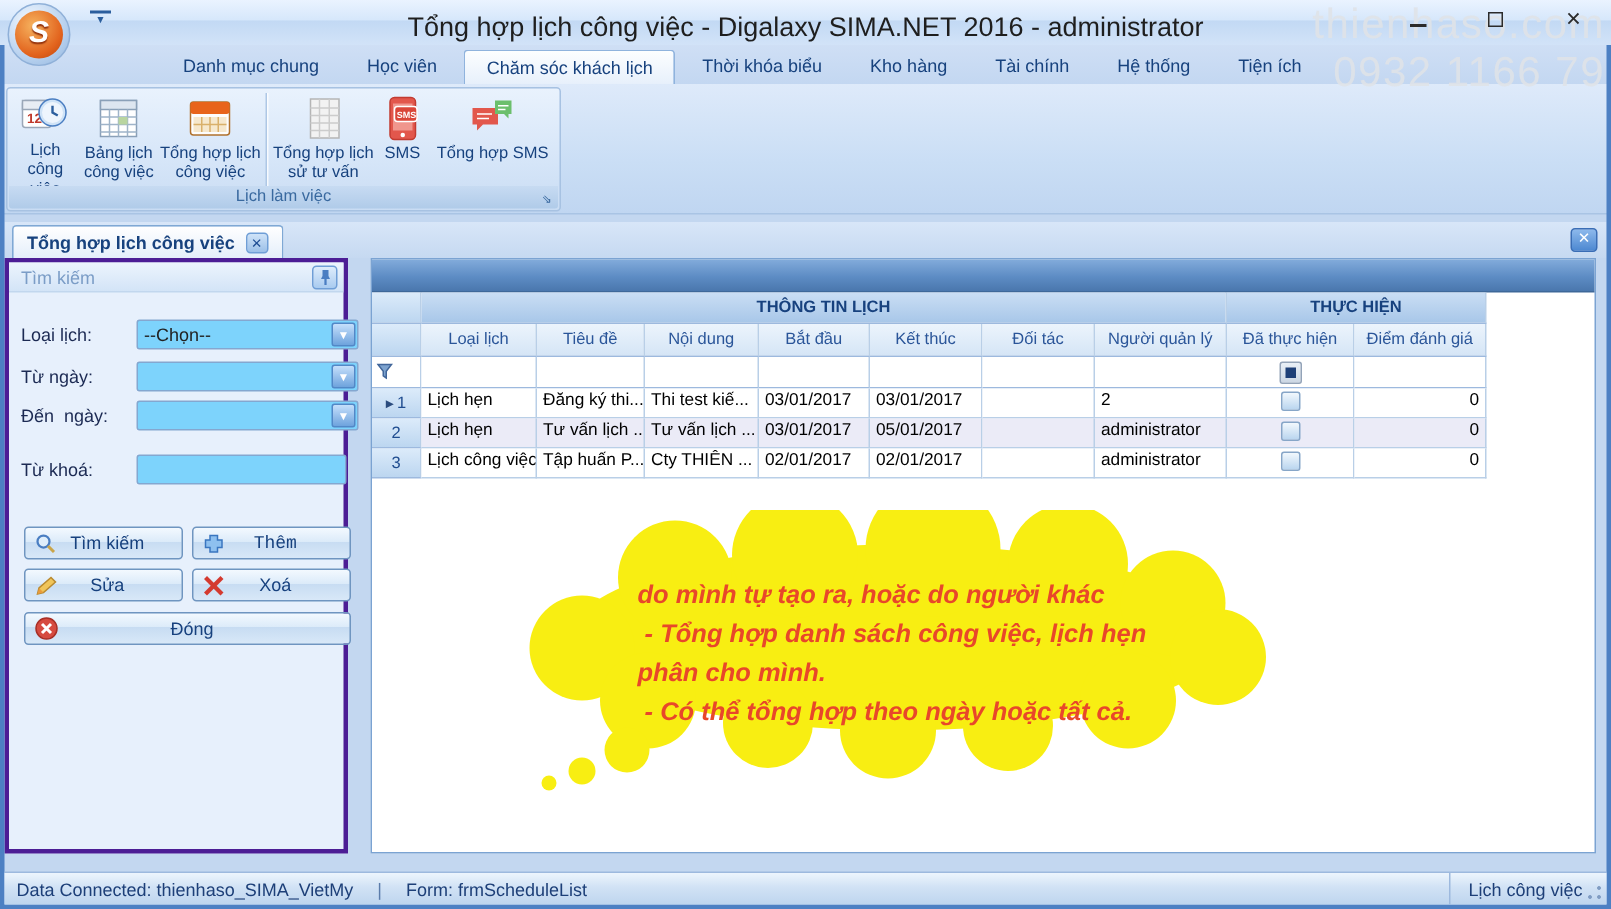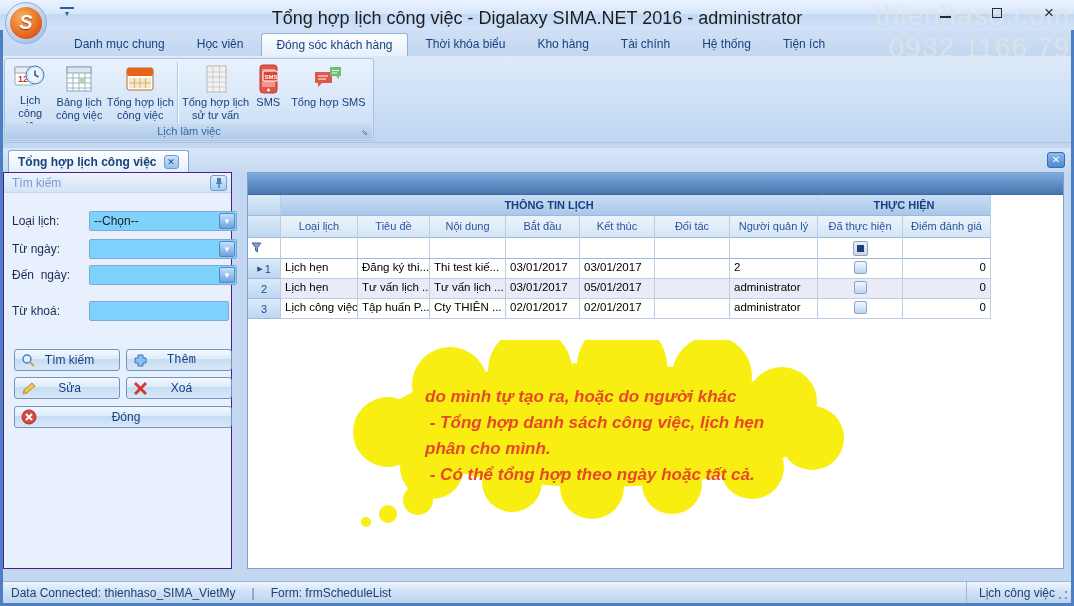--- a/index.html
+++ b/index.html
@@ -23,21 +23,21 @@
   .win-controls{position:absolute;right:14px;top:3px;display:flex;gap:30px;z-index:11}
   .wc{width:22px;height:20px;display:flex;align-items:center;justify-content:center}
   .wc-min-glyph{width:11px;height:2px;background:#2b2b2b;margin-top:8px}
   .wc-max-glyph{width:10px;height:10px;border:1.5px solid #2b2b2b}
   .wc-close-glyph{font-size:17px;color:#2b2b2b;line-height:18px}
   .watermark{position:absolute;right:4px;top:0;z-index:8;pointer-events:none;text-align:right;
     color:rgba(223,227,231,.88);font-size:28px;line-height:32px;letter-spacing:1px}
 
   
   .tabrow{position:absolute;left:0;top:30px;width:1074px;height:26px;
-    background:linear-gradient(#cfdff5,#c3d7f1);display:flex;align-items:flex-end;padding-left:60px}
+    background:linear-gradient(#cfdff5,#c3d7f1);display:flex;align-items:flex-end;padding-left:108px}
   .rtab{height:23px;line-height:22px;padding:0 14px;margin-right:4px;font-size:12px;color:#17427e;border-radius:3px 3px 0 0}
   .rtab.active{background:linear-gradient(#fcfeff,#e7f0fb);border:1px solid #8fb3dd;border-bottom:none}
 
   
   .ribbon{position:absolute;left:0;top:56px;width:1074px;height:87px;
     background:linear-gradient(#deeafa,#cadef5 60%,#c0d6f1);border-bottom:1px solid #a9c4e4}
   .rgroup{position:absolute;left:4px;top:2px;width:370px;height:83px;border:1px solid #a7c2e2;border-radius:3px;
     background:linear-gradient(#e9f2fd,#d5e5f8 62%,#c9dcf3)}
   .rbuttons{position:absolute;left:3px;top:2px;right:3px;height:64px;display:flex;align-items:flex-start}
   .rbtn{height:64px;display:flex;flex-direction:column;align-items:center;padding-top:1px}
@@ -52,21 +52,21 @@
   .docstrip{position:absolute;left:3px;top:148px;width:1068px;height:24px;background:linear-gradient(#d8e6f8,#c6d9f1)}
   .doctab{position:absolute;left:5px;top:2px;height:22px;display:flex;align-items:center;gap:7px;padding:0 9px;
     background:linear-gradient(#ffffff,#e4eefa);border:1px solid #7fa8d4;border-bottom:none;border-radius:3px 3px 0 0;
     font-weight:bold;font-size:12px;color:#17427e}
   .doctab-close{width:15px;height:14px;background:linear-gradient(#cfe3f8,#9cc0e8);border:1px solid #6f9ed6;border-radius:3px;
     color:#1d4c93;font-size:9px;line-height:12px;text-align:center;font-weight:bold}
   .strip-close{position:absolute;right:6px;top:4px;width:18px;height:16px;border:1px solid #3a6db5;border-radius:3px;
     background:linear-gradient(#8db9ec,#4d88d1);color:#fff;font-size:10px;line-height:14px;text-align:center;font-weight:bold}
 
   
-  .lpanel{position:absolute;left:3px;top:172px;width:229px;height:397px;background:#e7f0fc;border:1px solid #4c1d95}
+  .lpanel{position:absolute;left:3px;top:172px;width:229px;height:397px;background:#e7f0fc;border:3px solid #4c1d95}
   .lp-caption{height:20px;background:linear-gradient(#ecf4fd,#d3e4f7);border-bottom:1px solid #c2d7ee;
     color:#7b9dc7;font-size:12px;padding:3px 0 0 8px}
   .pin-btn{position:absolute;right:4px;top:2px;width:17px;height:16px;border:1px solid #6f9ed6;border-radius:3px;
     background:linear-gradient(#ddeCFb,#a9cbf0);display:flex;align-items:center;justify-content:center}
   .f-label{position:absolute;left:8px;font-size:12px;color:#1c2a53;white-space:pre}
   .combo,.textbox{position:absolute;left:85px;width:148px;height:20px;background:#7dd3fc;border:1px solid #84a7d0;border-radius:2px}
   .textbox{width:140px}
   .combo-val{display:block;font-size:12px;color:#222;padding:2px 4px 0 4px}
   .combo-arrow{position:absolute;right:1px;top:1px;width:16px;height:16px;border:1px solid #5288c7;border-radius:2px;
     background:linear-gradient(#c5dffb,#6ea3dd);color:#fff;font-size:8px;text-align:center;line-height:15px}
@@ -141,21 +141,21 @@
         <div class="wc-max-glyph"></div>
       </div>
     <div class="wc">
         <div class="wc-close-glyph">×</div>
       </div>
   </div>
 
   <div class="tabrow">
       <div class="rtab">Danh mục chung</div>
       <div class="rtab">Học viên</div>
-      <div class="rtab active">Đóng sóc khách hàng</div>
+      <div class="rtab active">Chăm sóc khách lịch</div>
       <div class="rtab">Thời khóa biểu</div>
       <div class="rtab">Kho hàng</div>
       <div class="rtab">Tài chính</div>
       <div class="rtab">Hệ thống</div>
       <div class="rtab">Tiện ích</div>
     </div>
 
   <div class="ribbon">
     <div class="rgroup">
       <div class="rbuttons">

